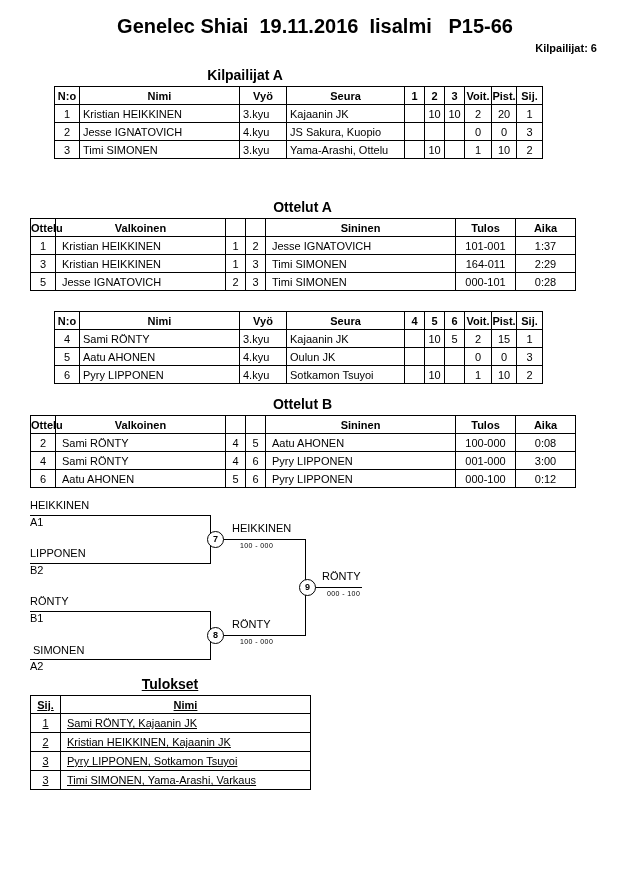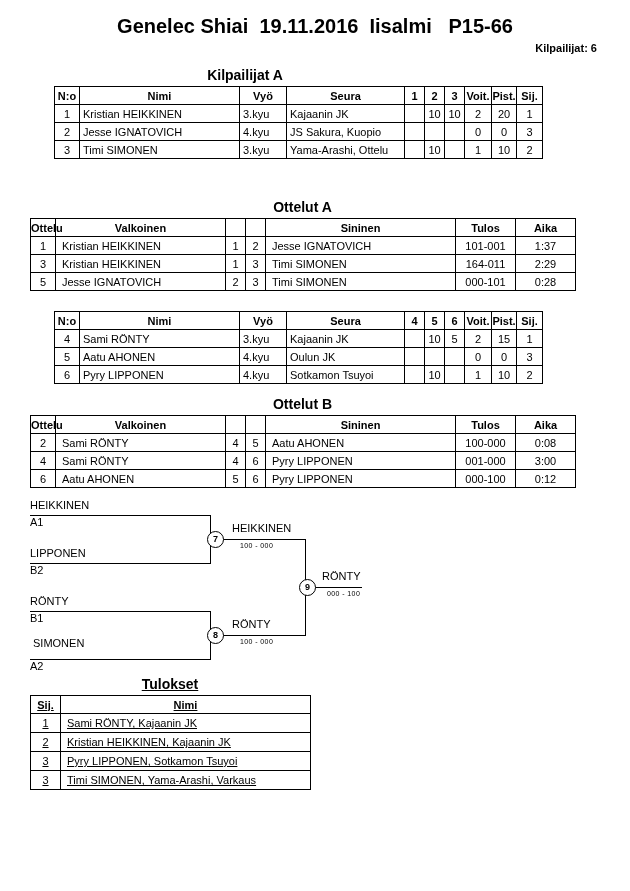--- a/index.html
+++ b/index.html
@@ -373,21 +373,21 @@
 
     <div class="br-name" style="left:30px;top:3px">HEIKKINEN</div>
     <div class="br-seed" style="left:30px;top:20px">A1</div>
 
     <div class="br-name" style="left:30px;top:51px">LIPPONEN</div>
     <div class="br-seed" style="left:30px;top:68px">B2</div>
 
     <div class="br-name" style="left:30px;top:99px">RÖNTY</div>
     <div class="br-seed" style="left:30px;top:116px">B1</div>
 
-    <div class="br-name" style="left:33px;top:141px">SIMONEN</div>
+    <div class="br-name" style="left:33px;top:148px">SIMONEN</div>
     <div class="br-seed" style="left:30px;top:164px">A2</div>
 
     <div class="br-circle" style="left:207px;top:35px">7</div>
     <div class="br-circle" style="left:207px;top:131px">8</div>
     <div class="br-circle" style="left:299px;top:83px">9</div>
 
     <div class="br-name" style="left:232px;top:26px">HEIKKINEN</div>
     <div class="br-score" style="left:240px;top:46px">100 - 000</div>
 
     <div class="br-name" style="left:232px;top:122px">RÖNTY</div>

